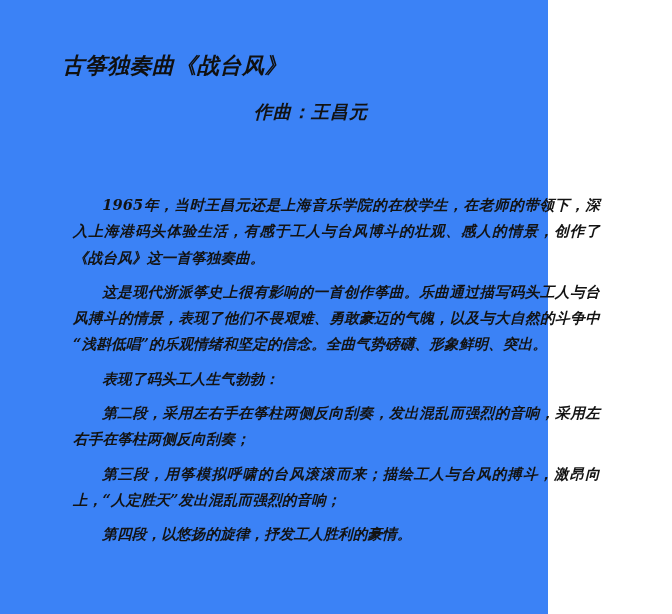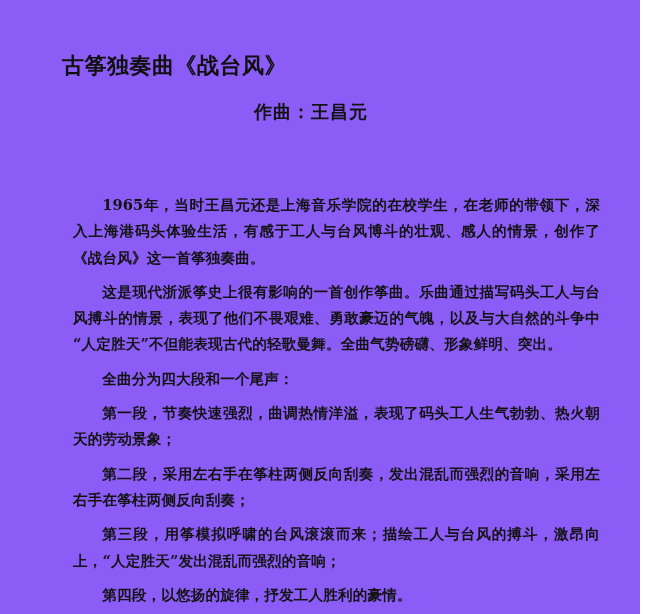--- a/index.html
+++ b/index.html
@@ -15,23 +15,24 @@
     overflow: hidden;
     font-family: "DejaVu Serif", "Liberation Serif", serif;
     color: #121212;
     -webkit-font-smoothing: antialiased;
   }
 
   .page {
     position: absolute;
     left: 0;
     top: 0;
-    width: 640px;
+    width: 548px;
     height: 614px;
-    background: #8b5cf6;
+    background: #3b82f6;
+    font-style: italic;
   }
 
   
   .doc-title {
     position: absolute;
     left: 62px;
     top: 38px;
     font-family: "DejaVu Sans", "Liberation Sans", sans-serif;
     font-size: 22px;
     font-weight: 700;
@@ -84,21 +85,20 @@
 <body>
 
 <div class="page">
 
   <h1 class="doc-title">古筝独奏曲《战台风》</h1>
 
   <div class="doc-byline">作曲：王昌元</div>
 
   <div class="body-copy">
     <p>1965年，当时王昌元还是上海音乐学院的在校学生，在老师的带领下，深入上海港码头体验生活，有感于工人与台风博斗的壮观、感人的情景，创作了《战台风》这一首筝独奏曲。</p>
-    <p>这是现代浙派筝史上很有影响的一首创作筝曲。乐曲通过描写码头工人与台风搏斗的情景，表现了他们不畏艰难、勇敢豪迈的气魄，以及与大自然的斗争中“人定胜天”不但能表现古代的轻歌曼舞。全曲气势磅礴、形象鲜明、突出。</p>
-    <p>全曲分为四大段和一个尾声：</p>
-    <p>第一段，节奏快速强烈，曲调热情洋溢，表现了码头工人生气勃勃、热火朝天的劳动景象；</p>
+    <p>这是现代浙派筝史上很有影响的一首创作筝曲。乐曲通过描写码头工人与台风搏斗的情景，表现了他们不畏艰难、勇敢豪迈的气魄，以及与大自然的斗争中“浅斟低唱”的乐观情绪和坚定的信念。全曲气势磅礴、形象鲜明、突出。</p>
+    <p>表现了码头工人生气勃勃：</p>
     <p>第二段，采用左右手在筝柱两侧反向刮奏，发出混乱而强烈的音响，采用左右手在筝柱两侧反向刮奏；</p>
     <p>第三段，用筝模拟呼啸的台风滚滚而来；描绘工人与台风的搏斗，激昂向上，“人定胜天”发出混乱而强烈的音响；</p>
     <p>第四段，以悠扬的旋律，抒发工人胜利的豪情。</p>
   </div>
 
 </div>
 
 </body></html>

